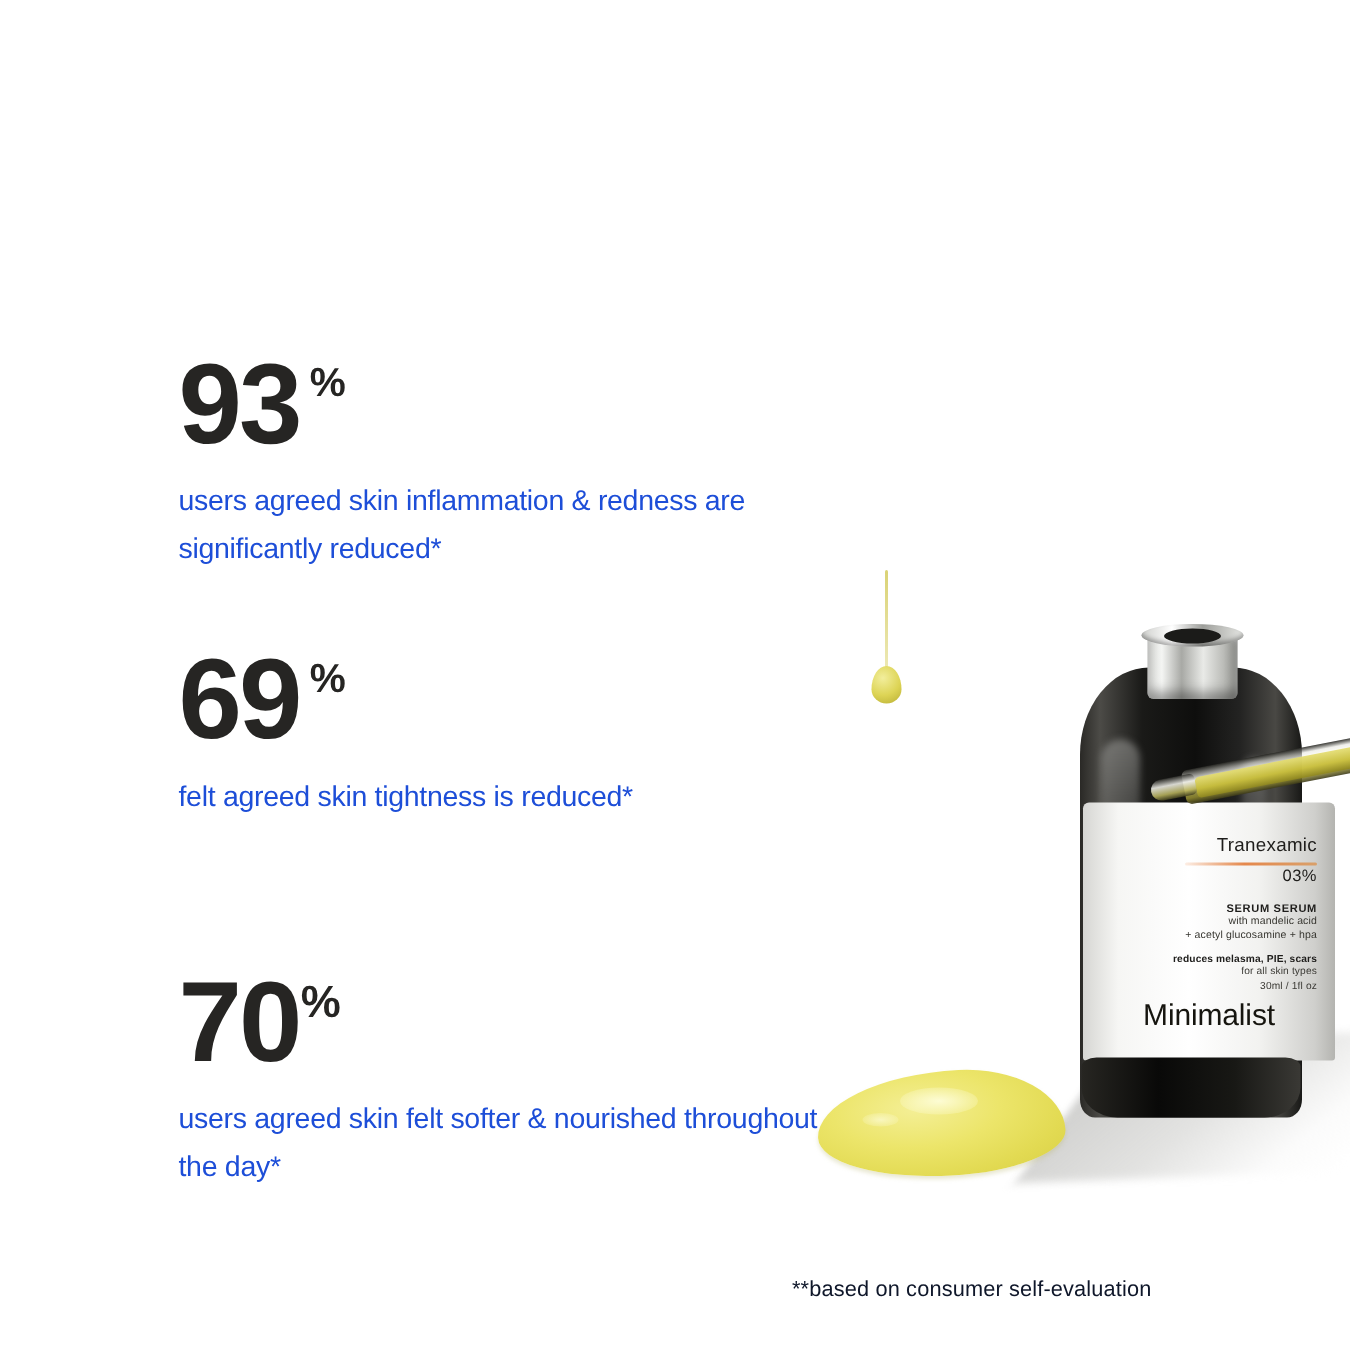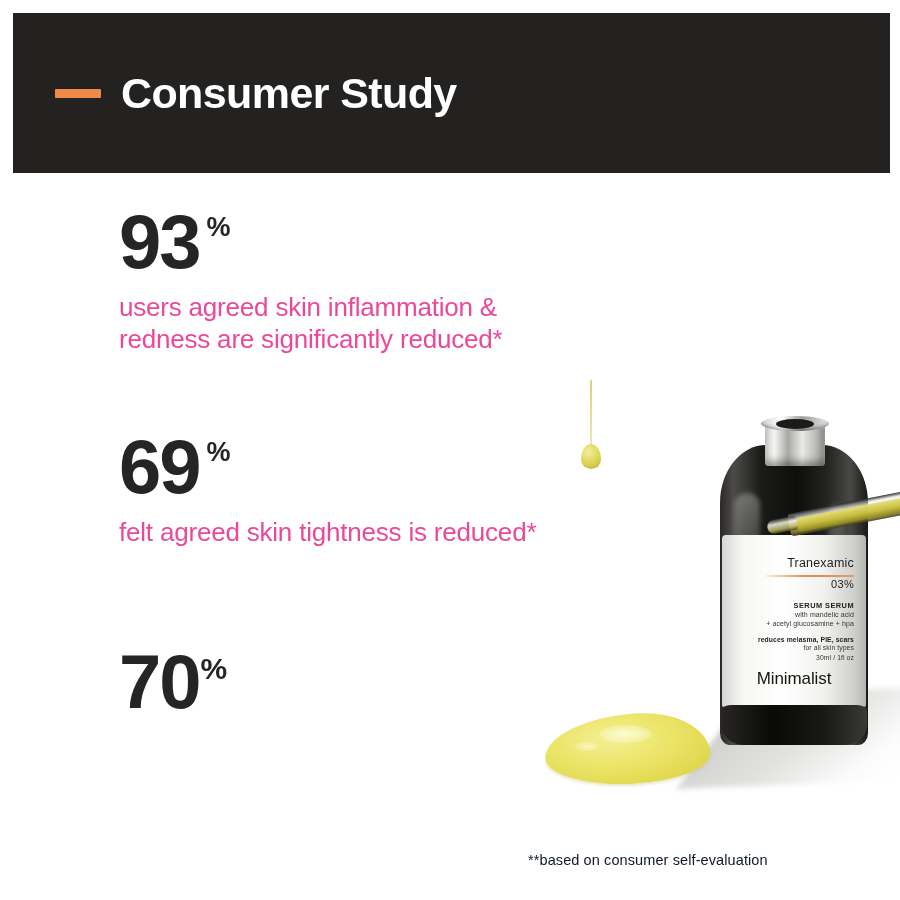--- a/index.html
+++ b/index.html
@@ -67,28 +67,28 @@
     line-height: 1;
     margin-top: 2px;
     margin-left: 7px;
   }
   .stat-percent.tight {
     margin-left: 1px;
     font-size: 30px;
   }
   .stat-text {
     margin-top: 20px;
-    font-size: 26px;
+    font-size: 19px;
     line-height: 32px;
-    color: #ec4899;
+    color: #1d4ed8;
     letter-spacing: -0.2px;
     max-width: 450px;
   }
 
-  #stat-1 { top: 212px; }
+  #stat-1 { top: 240px; }
   #stat-2 { top: 437px; }
   #stat-3 { top: 652px; }
 
   
   .footnote {
     position: absolute;
     left: 528px;
     top: 852px;
     font-size: 14.5px;
     color: #0f172a;
@@ -191,21 +191,21 @@
     height: 10px;
     background: #1b1b19;
     border-radius: 50%;
   }
 
   
   .bottle-label {
     position: absolute;
     left: 2px;
     top: 115px;
-    width: 144px;
+    width: 168px;
     height: 172px;
     background: linear-gradient(90deg,
       #d6d6d3 0%,
       #f6f6f4 14%,
       #ffffff 42%,
       #f2f2f0 70%,
       #cfcfcc 92%,
       #b4b4b0 100%);
     border-radius: 4px 4px 2px 2px;
     overflow: hidden;
@@ -257,21 +257,21 @@
     line-height: 1.4;
     letter-spacing: 0.1px;
     color: #3a3934;
   }
   .label-brand {
     position: absolute;
     left: 0;
     right: 0;
     bottom: 18px;
     text-align: center;
-    font-size: 17px;
+    font-size: 20px;
     font-weight: 500;
     letter-spacing: -0.1px;
     color: #16150f;
   }
 
   
   .bottle-base {
     position: absolute;
     left: 1px;
     top: 285px;
@@ -375,24 +375,20 @@
     height: 9px;
     background: radial-gradient(ellipse at 50% 50%, rgba(255,255,230,0.6), rgba(255,255,230,0));
     border-radius: 50%;
   }
 </style>
 </head>
 <body>
 
 <div id="page">
 
-  <div class="header-bar">
-    <div class="header-dash"></div>
-    <div class="header-title">Consumer Study</div>
-  </div>
 
   <div class="stat-block" id="stat-1">
     <div class="stat-number-row">
       <span class="stat-number">93</span>
       <span class="stat-percent">%</span>
     </div>
     <div class="stat-text">users agreed skin inflammation &amp; redness are significantly reduced*</div>
   </div>
 
   <div class="stat-block" id="stat-2">
@@ -401,20 +397,21 @@
       <span class="stat-percent">%</span>
     </div>
     <div class="stat-text">felt agreed skin tightness is reduced*</div>
   </div>
 
   <div class="stat-block" id="stat-3">
     <div class="stat-number-row">
       <span class="stat-number">70</span>
       <span class="stat-percent tight">%</span>
     </div>
+    <div class="stat-text">users agreed skin felt softer &amp; nourished throughout the day*</div>
   </div>
 
   <div class="footnote">**based on consumer self-evaluation</div>
 
   <div class="product-photo">
 
     <div class="table-shadow"></div>
 
     <div class="bottle">
       <div class="bottle-body">

